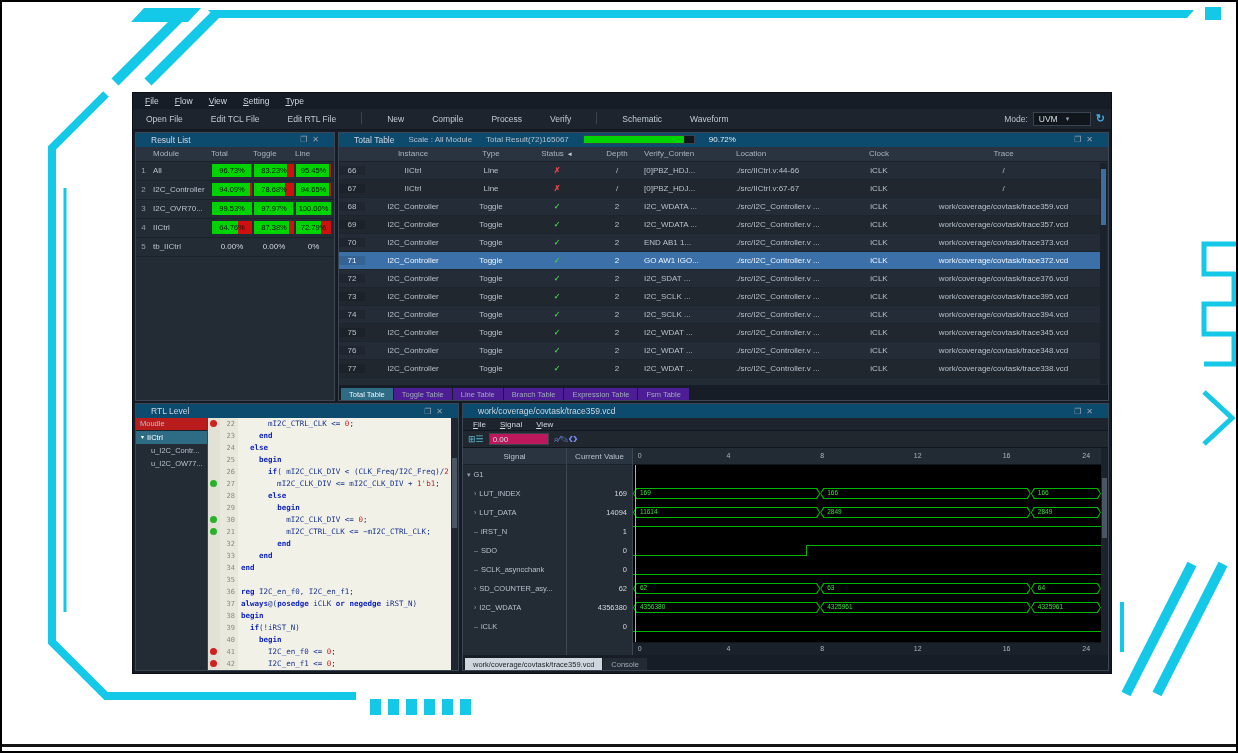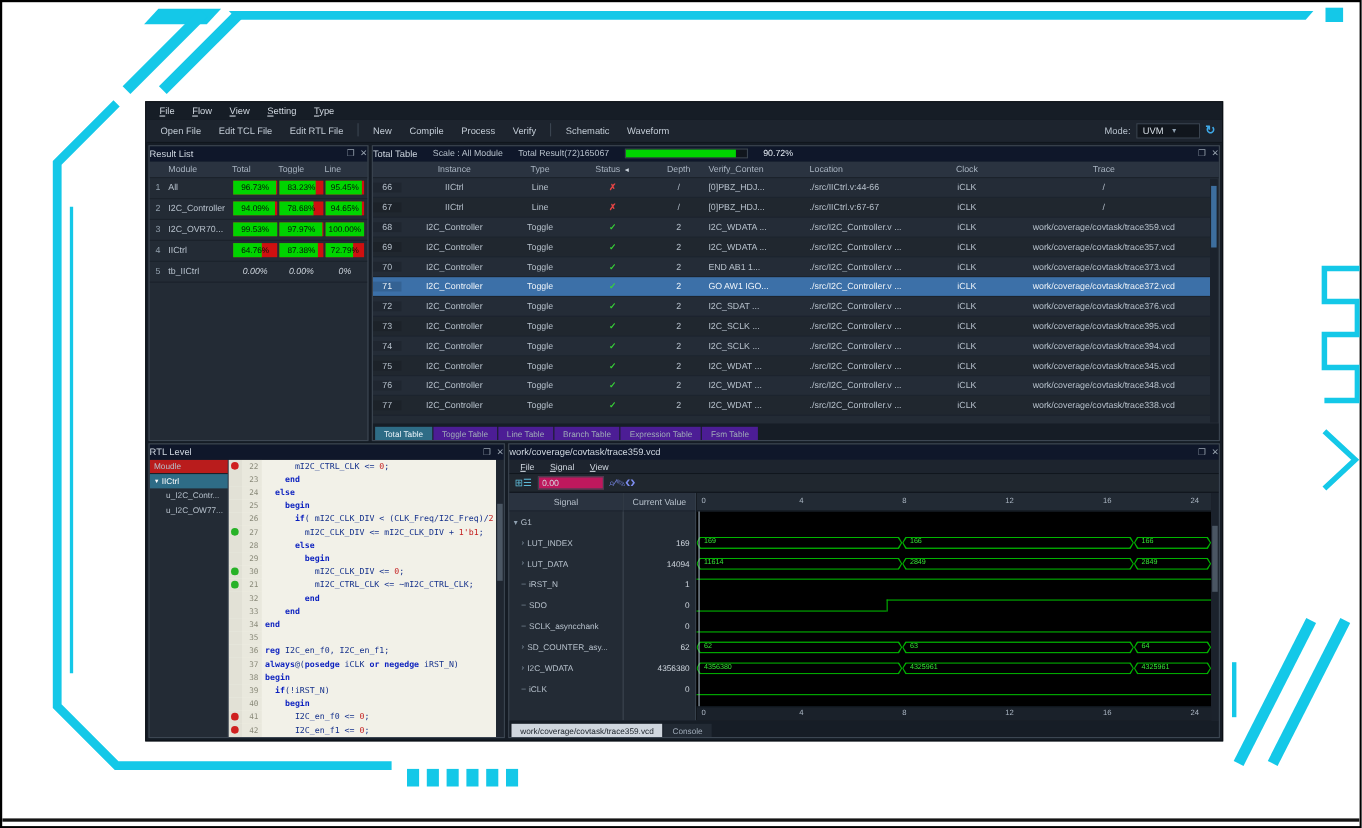--- a/index.html
+++ b/index.html
@@ -9,49 +9,49 @@
   .bottom-line { position:absolute; left:0; right:0; bottom:4px; height:3px; background:#141414; }
 
   
   .appwin { position:absolute; left:130px; top:90px; width:980px; height:582px;
             background:#151c25; border:1px solid #0b0f15; display:flex; flex-direction:column;
             color:#b8c2cd; font-size:9px; }
   .menubar { height:16px; background:#161d26; display:flex; align-items:center; padding:0 4px; }
   .menu-item { padding:1px 8px; color:#cfd6de; font-size:8.5px; cursor:default; }
   .menu-item::first-letter { text-decoration:underline; }
   .toolbar { height:21px; background:#1d242e; border-bottom:1px solid #10161d; display:flex; align-items:center; justify-content:space-between; padding:0 6px; }
-  .tools { display:flex; gap:2px; }
+  .tools { display:flex; gap:14px; }
   .tool-item { padding:2px 7px; color:#c2cbd5; font-size:8.5px; }
   .tsep { width:1px; height:12px; background:#3a4450; margin:0 4px; }
   .mode { display:flex; align-items:center; gap:5px; font-size:8.5px; }
   .mode-select { display:inline-flex; align-items:center; gap:8px; background:#11161d; border:1px solid #3a4450; padding:1px 5px; min-width:58px; color:#d6dde4; }
   .caret { color:#8fa0b0; font-size:7px; }
   .refresh { color:#3fa9e8; font-weight:bold; font-size:11px; }
 
   .toprow { height:272px; display:flex; gap:3px; padding:2px 2px 0 2px; }
   .bottomrow { flex:1; display:flex; gap:3px; padding:2px; }
   .panel { background:#232b35; border:1px solid #3c4document652; border:1px solid #3c4652; display:flex; flex-direction:column; overflow:hidden; position:relative; }
-  .ptitle { height:14px; background:#0f172a; display:flex; align-items:center; gap:10px; padding:0 0; font-size:8.5px; color:#ced6df; flex:none;justify-content:flex-end; }
+  .ptitle { height:14px; background:#0c4a6e; display:flex; align-items:center; gap:10px; padding:0 15px; font-size:8.5px; color:#ced6df; flex:none;justify-content:flex-end; }
   .wicons { margin-left:auto; display:flex; gap:5px; color:#98a3af; font-size:8px; }
   .wic { cursor:default; }
 
   
   .p-result { width:200px; flex:none; }
   .rl-head { display:flex; height:15px; background:#2a3340; border-bottom:1px solid #1a212a; font-size:8px; color:#a8b3c0; align-items:center; flex:none; }
   .rl-row { display:flex; height:19px; align-items:center; border-bottom:1px solid #1b222b; font-size:8px; }
   .rlc { overflow:hidden; white-space:nowrap; }
   .rlc0 { width:15px; text-align:center; color:#93a0ad; }
   .rlc1 { width:60px; padding-left:2px; }
   .rlc2,.rlc3 { width:42px; }
   .rlc4 { width:37px; }
   .pcell { padding:0 1px; }
   .pbar { position:relative; display:block; height:13px; background:#d01010; width:100%; }
   .pfill { position:absolute; left:0; top:0; bottom:0; background:#00d400; }
   .ptxt { position:absolute; left:0; right:0; top:0; bottom:0; color:#06230c; text-align:center; line-height:13px; font-size:7.5px; color:#04130a; }
-  .ptxt0 { display:block; color:#cfd6de; text-align:center;font-style:italic; }
+  .ptxt0 { display:block; color:#cfd6de; text-align:center; }
 
   
   .p-total { flex:1; }
   .tt-head { gap:14px; }
   .tt-title { font-size:8.5px; }
   .tt-scale,.tt-result { color:#b6c0cb; font-size:8px; }
   .tt-bar { position:relative; width:112px; height:9px; background:#11161d; border:1px solid #3a4450; }
   .tt-fill { position:absolute; left:0; top:0; bottom:0; background:#00d400; }
   .tt-pct { color:#e6edf4; font-size:8px; }
   .tt-colhead { display:flex; height:15px; background:#2a3340; border-bottom:1px solid #1a212a; font-size:8px; color:#a8b3c0; align-items:center; flex:none; padding-right:8px; }

